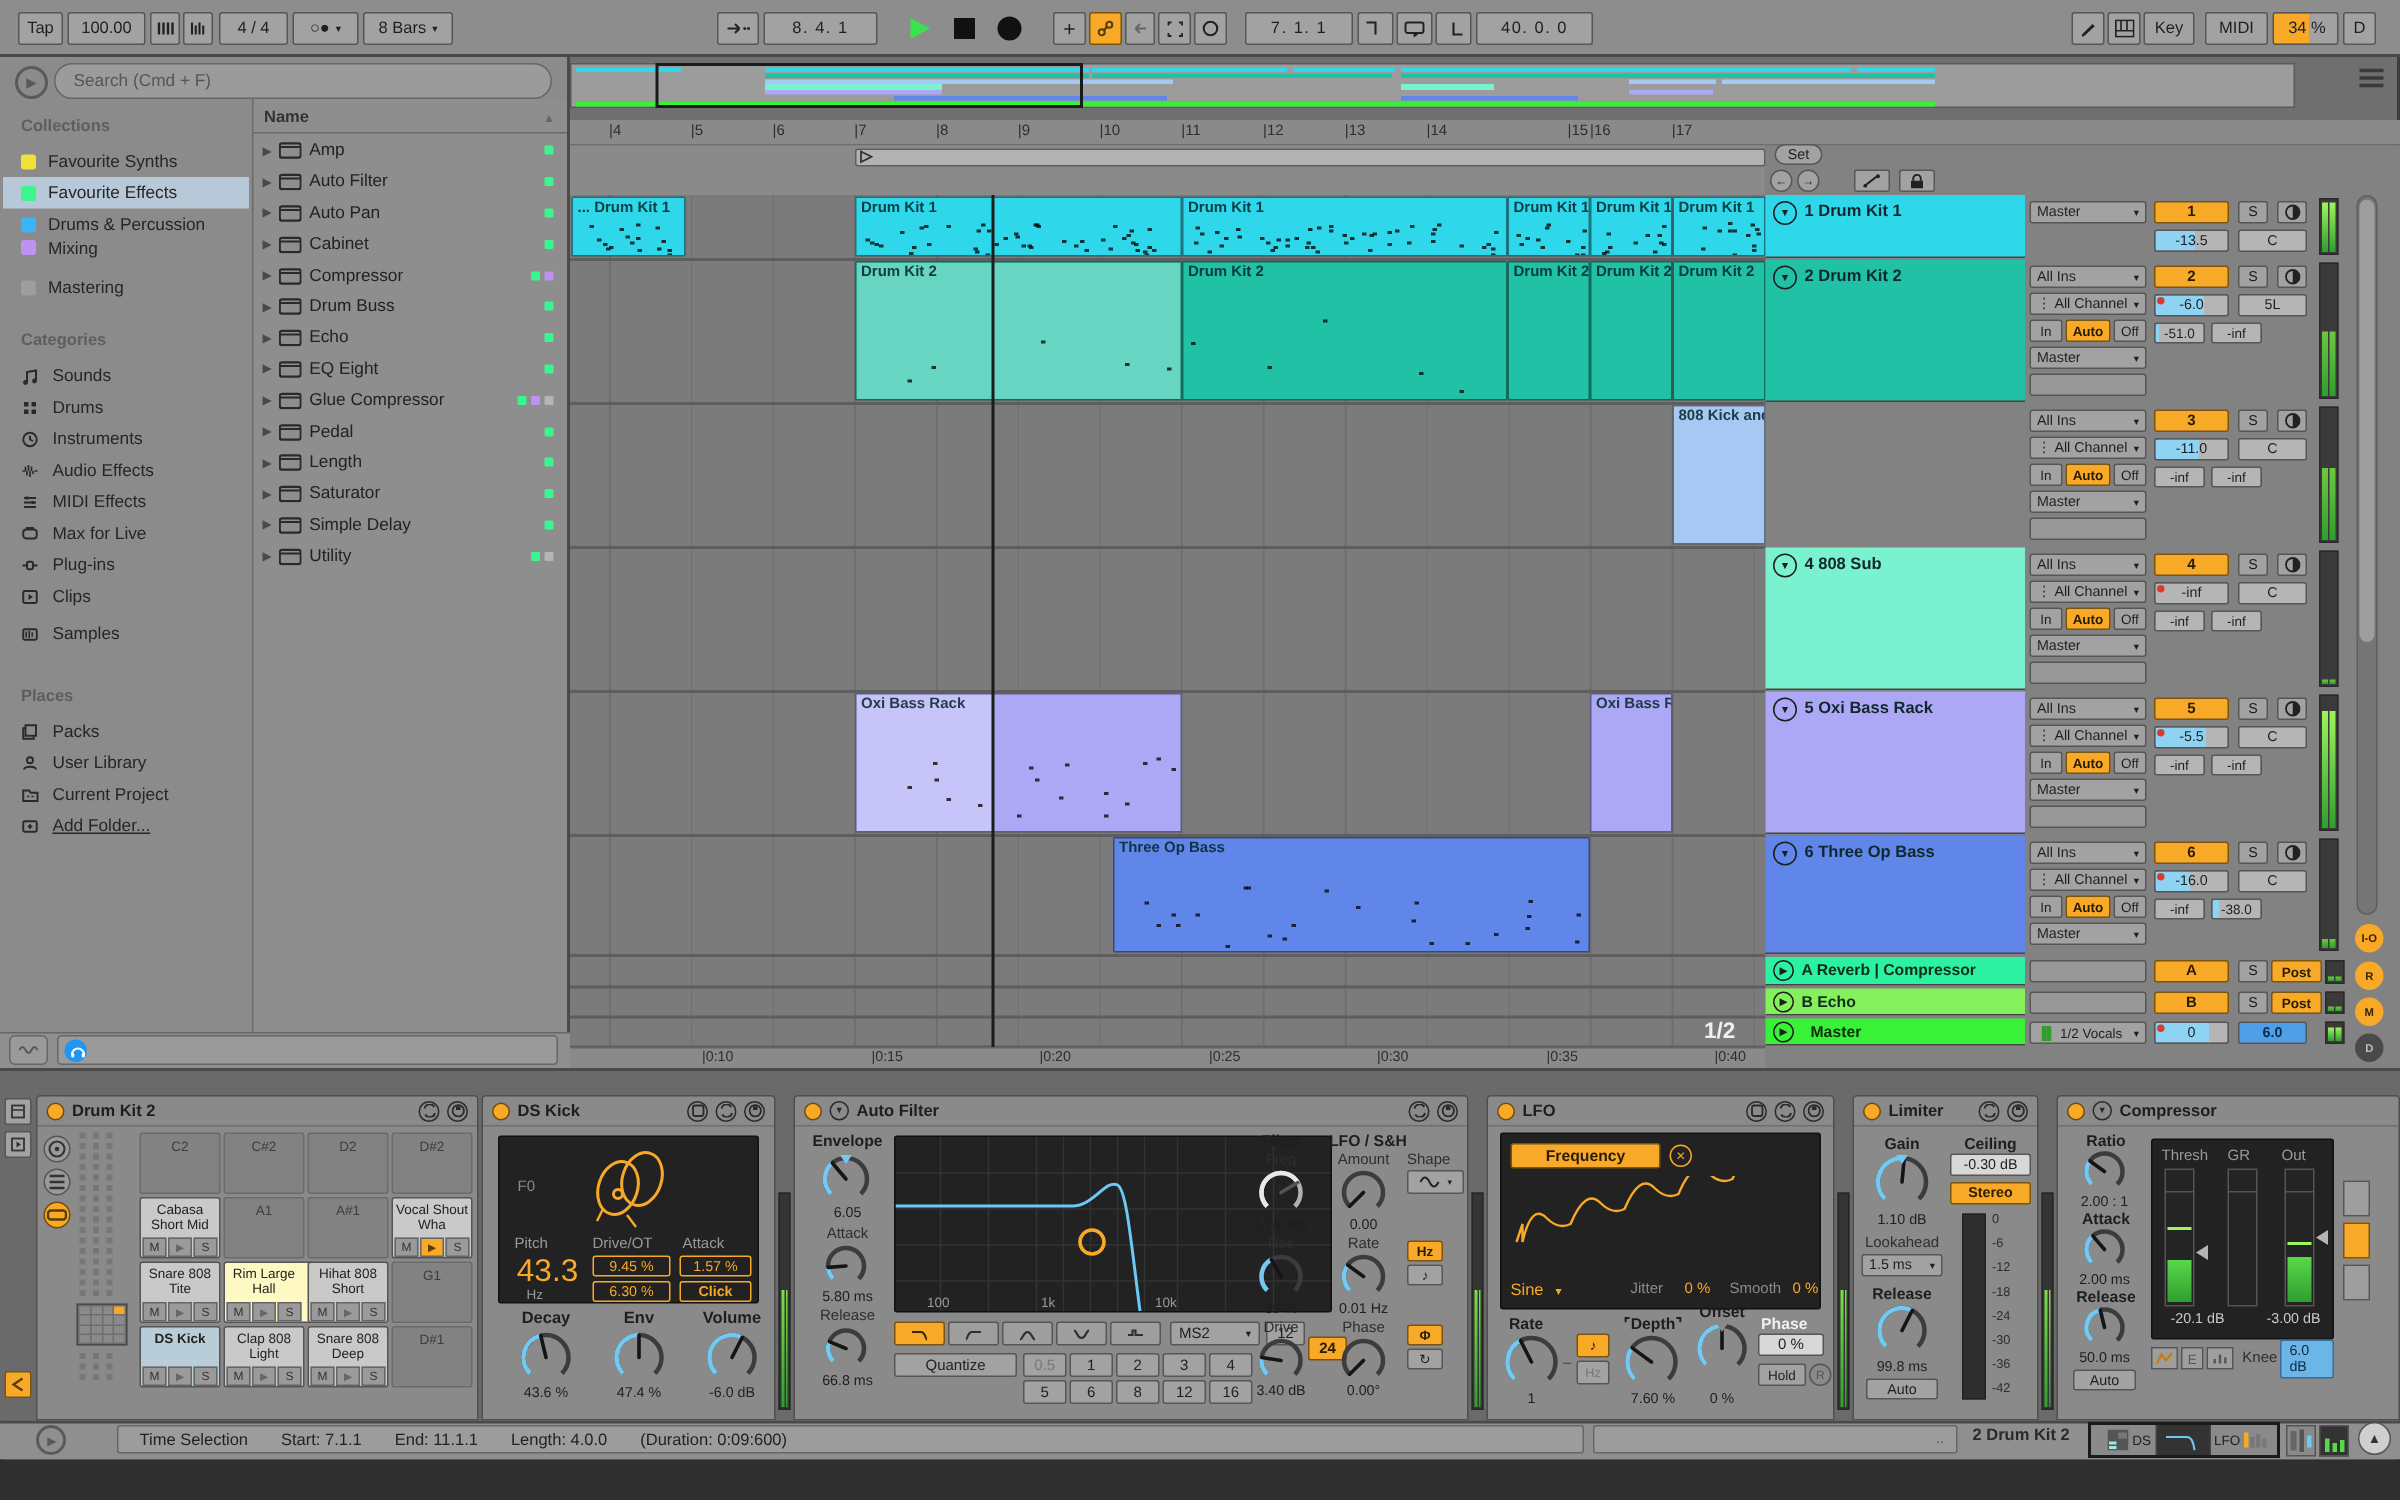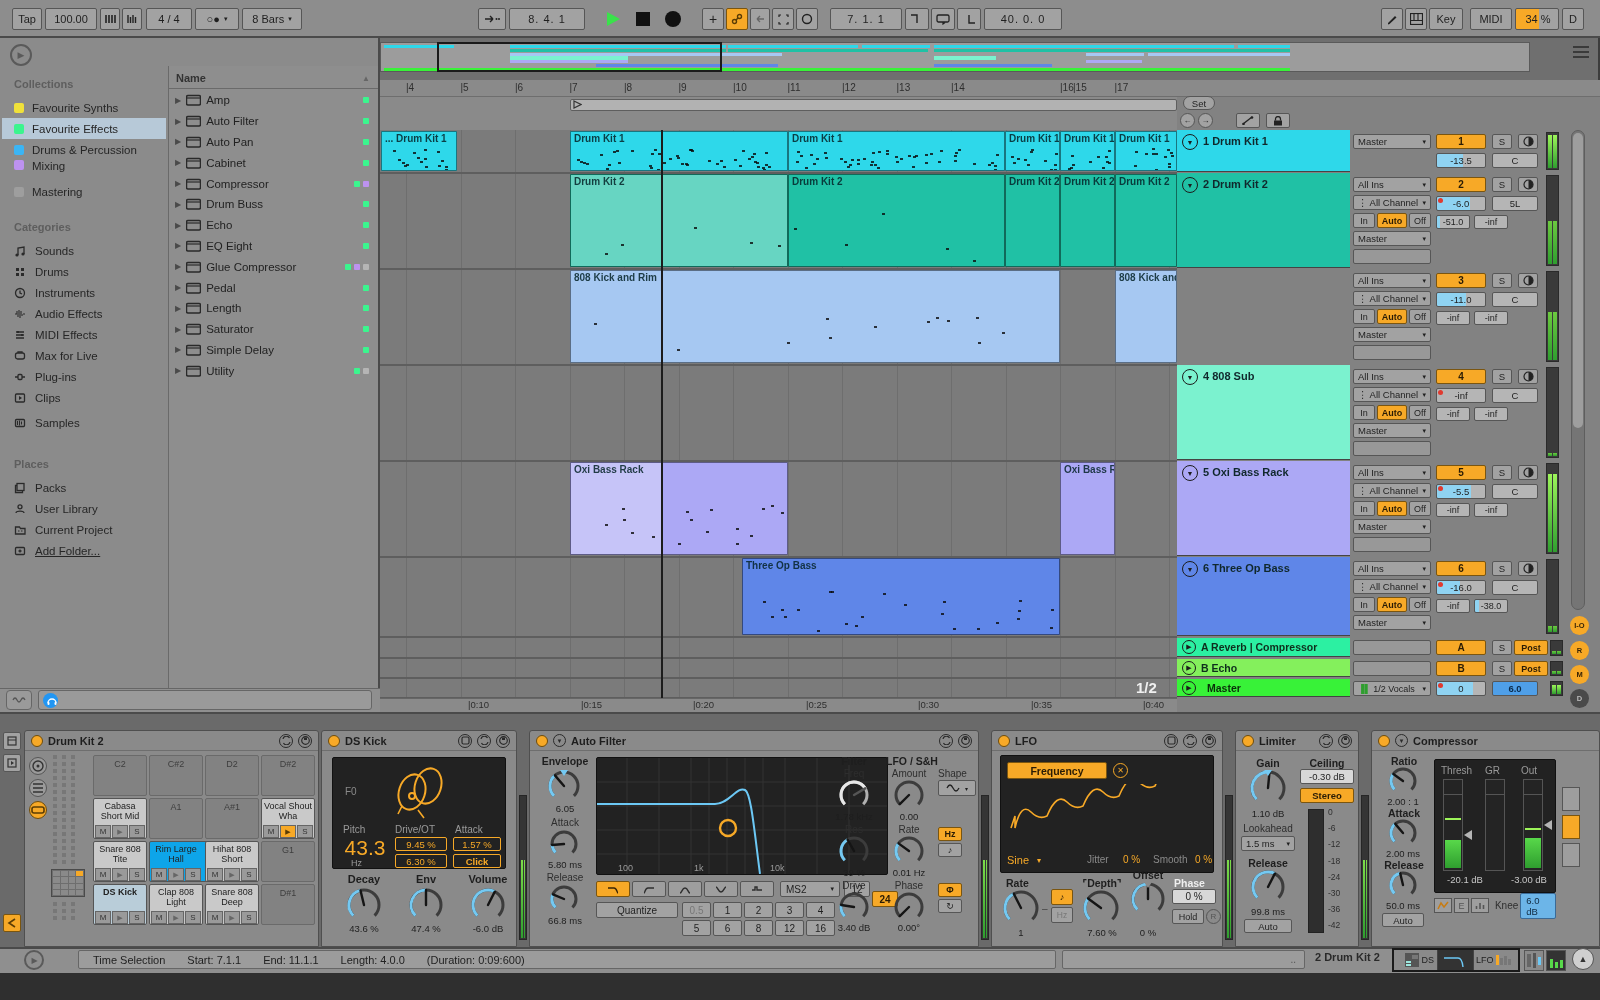--- a/index.html
+++ b/index.html
@@ -122,20 +122,23 @@
     <div class="box" style="position: absolute; left: 1429px; top: 8px; width: 34px; height: 22px; font-size: 11px;">Key</div>
     <div class="box" style="position: absolute; left: 1470px; top: 8px; width: 42px; height: 22px; font-size: 11px;">MIDI</div>
     <div class="box" style="position: absolute; left: 1515px; top: 8px; width: 44px; height: 22px; background: linear-gradient(90deg, rgb(247, 169, 39) 0px, rgb(247, 169, 39) 55%, rgb(162, 162, 162) 55%);">
       <div style="position: absolute; left: 0px; top: 0px; width: 44px; height: 20px; display: flex; align-items: center; justify-content: center; font-size: 11px;">34 %</div>
     </div>
     <div class="box" style="position: absolute; left: 1562px; top: 8px; width: 22px; height: 22px; font-size: 11px;">D</div>
     <div style="position: absolute; left: 0px; top: 38px; width: 380px; height: 674px; background: rgb(139, 139, 139); border-right: 2px solid rgb(74, 74, 74);"></div>
     <div style="position: absolute; left: 10px; top: 44px; width: 22px; height: 22px; border: 2px solid rgb(90, 90, 90); border-radius: 50%; display: flex; align-items: center; justify-content: center;">
       <span style="font-size:9px;color:#5a5a5a">▶</span>
     </div>
+    <div style="position: absolute; left: 36px; top: 42px; width: 332px; height: 24px; background: rgb(155, 155, 155); border: 1px solid rgb(102, 102, 102); border-radius: 12px; display: flex; align-items: center; padding-left: 12px;">
+      <span style="position: static; font-size: 11.5px; color: rgb(85, 85, 85);">Search (Cmd + F)</span>
+    </div>
     <div style="position: absolute; left: 14px; top: 78px; width: 150px; height: 16px; font-size: 11px; color: rgb(94, 94, 94); font-weight: bold;">Collections</div>
     <div style="position: absolute; left: 2px; top: 97px; width: 164px; height: 21px; display: flex; align-items: center; padding-left: 12px; gap: 8px;">
       <span style="position: static; width: 10px; height: 10px; background: rgb(240, 225, 58); border-radius: 2px; flex: 0 0 auto;"></span>
       <span style="position: static; font-size: 11.5px; color: rgb(38, 38, 38);">Favourite Synths</span>
     </div>
     <div style="position: absolute; left: 2px; top: 118px; width: 164px; height: 21px; background: rgb(183, 201, 216); display: flex; align-items: center; padding-left: 12px; gap: 8px;">
       <span style="position: static; width: 10px; height: 10px; background: rgb(59, 245, 142); border-radius: 2px; flex: 0 0 auto;"></span>
       <span style="position: static; font-size: 11.5px; color: rgb(38, 38, 38);">Favourite Effects</span>
     </div>
     <div style="position: absolute; left: 2px; top: 139px; width: 164px; height: 21px; display: flex; align-items: center; padding-left: 12px; gap: 8px;">
@@ -509,21 +512,21 @@
     <div style="position: absolute; left: 460.5px; top: 82px; width: 40px; height: 13px; font-size: 10px; color: rgb(46, 46, 46);">|5</div>
     <div style="position: absolute; left: 515px; top: 82px; width: 40px; height: 13px; font-size: 10px; color: rgb(46, 46, 46);">|6</div>
     <div style="position: absolute; left: 569.5px; top: 82px; width: 40px; height: 13px; font-size: 10px; color: rgb(46, 46, 46);">|7</div>
     <div style="position: absolute; left: 624px; top: 82px; width: 40px; height: 13px; font-size: 10px; color: rgb(46, 46, 46);">|8</div>
     <div style="position: absolute; left: 678.5px; top: 82px; width: 40px; height: 13px; font-size: 10px; color: rgb(46, 46, 46);">|9</div>
     <div style="position: absolute; left: 733px; top: 82px; width: 40px; height: 13px; font-size: 10px; color: rgb(46, 46, 46);">|10</div>
     <div style="position: absolute; left: 787.5px; top: 82px; width: 40px; height: 13px; font-size: 10px; color: rgb(46, 46, 46);">|11</div>
     <div style="position: absolute; left: 842px; top: 82px; width: 40px; height: 13px; font-size: 10px; color: rgb(46, 46, 46);">|12</div>
     <div style="position: absolute; left: 896.5px; top: 82px; width: 40px; height: 13px; font-size: 10px; color: rgb(46, 46, 46);">|13</div>
     <div style="position: absolute; left: 951px; top: 82px; width: 40px; height: 13px; font-size: 10px; color: rgb(46, 46, 46);">|14</div>
-    <div style="position: absolute; left: 1037px; top: 82px; width: 40px; height: 13px; font-size: 10px; color: rgb(46, 46, 46); padding-left: 36px;">|15</div>
+    <div style="position: absolute; left: 1009px; top: 82px; width: 40px; height: 13px; font-size: 10px; color: rgb(46, 46, 46); padding-left: 36px;">|15</div>
     <div style="position: absolute; left: 1060px; top: 82px; width: 40px; height: 13px; font-size: 10px; color: rgb(46, 46, 46);">|16</div>
     <div style="position: absolute; left: 1114.5px; top: 82px; width: 40px; height: 13px; font-size: 10px; color: rgb(46, 46, 46);">|17</div>
     <div style="position: absolute; left: 380px; top: 97px; width: 797px; height: 33px; background: rgb(138, 138, 138);"></div>
     <div style="position: absolute; left: 570px; top: 99px; width: 607px; height: 12px; background: rgb(178, 178, 178); border: 1px solid rgb(94, 94, 94); border-radius: 2px;"></div>
     <div style="position: absolute; left: 573px; top: 100px; width: 10px; height: 10px;">
       <svg width="9" height="9">
         <polygon points="1,1 8,4.5 1,8" fill="none" stroke="#333" stroke-width="1.2"></polygon>
       </svg>
     </div>
     <div style="position: absolute; left: 380px; top: 130px; width: 797px; height: 582px; background: repeating-linear-gradient(90deg, rgba(0, 0, 0, 0.1) 0px, rgba(0, 0, 0, 0.1) 1px, transparent 1px, transparent 54.5px) 26px 0px rgb(123, 123, 123);"></div>
@@ -723,35 +726,20 @@
       <div class="dot" style="position: absolute; left: 184.151px; top: 84.9056px;"></div>
     </div>
     <div class="clip" style="position: absolute; left: 1005px; top: 174px; width: 55px; height: 93px; background: rgb(32, 193, 165);">
       <span class="clipname" style="position: absolute;">Drum Kit 2</span>
     </div>
     <div class="clip" style="position: absolute; left: 1060px; top: 174px; width: 55px; height: 93px; background: rgb(32, 193, 165);">
       <span class="clipname" style="position: absolute;">Drum Kit 2</span>
     </div>
     <div class="clip" style="position: absolute; left: 1115px; top: 174px; width: 62px; height: 93px; background: rgb(32, 193, 165);">
       <span class="clipname" style="position: absolute;">Drum Kit 2</span>
-    </div>
-    <div class="clip" style="position: absolute; left: 570px; top: 270px; width: 490px; height: 93px; background: rgb(166, 200, 242);">
-      <span class="clipname" style="position: absolute;">808 Kick and Rim</span>
-      <div class="dot" style="position: absolute; left: 431.454px; top: 61.0876px;"></div>
-      <div class="dot" style="position: absolute; left: 406.791px; top: 70.9614px;"></div>
-      <div class="dot" style="position: absolute; left: 257.695px; top: 66.407px;"></div>
-      <div class="dot" style="position: absolute; left: 215.592px; top: 71.2757px;"></div>
-      <div class="dot" style="position: absolute; left: 106.088px; top: 77.8845px;"></div>
-      <div class="dot" style="position: absolute; left: 364.729px; top: 46.4999px;"></div>
-      <div class="dot" style="position: absolute; left: 404.537px; top: 46.1918px;"></div>
-      <div class="dot" style="position: absolute; left: 356.005px; top: 50.2211px;"></div>
-      <div class="dot" style="position: absolute; left: 255.071px; top: 46.5541px;"></div>
-      <div class="dot" style="position: absolute; left: 23.211px; top: 52.0354px;"></div>
-      <div class="dot" style="position: absolute; left: 376.092px; top: 49.3599px;"></div>
-      <div class="dot" style="position: absolute; left: 303.364px; top: 55.1837px;"></div>
     </div>
     <div class="clip" style="position: absolute; left: 1115px; top: 270px; width: 62px; height: 93px; background: rgb(166, 200, 242);">
       <span class="clipname" style="position: absolute;">808 Kick and</span>
     </div>
     <div class="clip" style="position: absolute; left: 570px; top: 462px; width: 218px; height: 93px; background: rgb(172, 168, 245);">
       <div style="position: absolute; left: 0px; top: 0px; width: 91px; height: 96px; background: rgba(255, 255, 255, 0.32);"></div>
       <span class="clipname" style="position: absolute;">Oxi Bass Rack</span>
       <div class="dot" style="position: absolute; left: 210.35px; top: 49.3258px;"></div>
       <div class="dot" style="position: absolute; left: 52.4049px; top: 55.8999px;"></div>
       <div class="dot" style="position: absolute; left: 33.6798px; top: 61.4273px;"></div>
@@ -1263,21 +1251,21 @@
       <div style="position: absolute; left: 68px; top: 110px; width: 54px; height: 41px; background: rgb(201, 201, 201); border: 1px solid rgb(85, 85, 85); border-radius: 2px;">
         <div style="position: absolute; left: 0px; top: 1px; width: 52px; height: 24px; font-size: 9px; font-weight: normal; color: rgb(34, 34, 34); text-align: center; line-height: 1.15; padding: 1px; overflow: hidden;">Snare 808 Tite</div>
         <div style="position: absolute; left: 1px; top: 26px; width: 50px; height: 13px; display: flex; gap: 1px;">
           <span style="position: static; flex: 1 1 0%; background: rgb(154, 154, 154); border: 1px solid rgb(102, 102, 102); font-size: 8px; display: flex; align-items: center; justify-content: center; color: rgb(51, 51, 51);">M</span>
           <span style="position: static; flex: 1 1 0%; background: rgb(154, 154, 154); border: 1px solid rgb(102, 102, 102); display: flex; align-items: center; justify-content: center;">
             <span style="font-size:7px;color:#666">▶</span>
           </span>
           <span style="position: static; flex: 1 1 0%; background: rgb(154, 154, 154); border: 1px solid rgb(102, 102, 102); font-size: 8px; display: flex; align-items: center; justify-content: center; color: rgb(51, 51, 51);">S</span>
         </div>
       </div>
-      <div style="position: absolute; left: 124px; top: 110px; width: 60px; height: 41px; background: #0ea5e9; border: 1px solid rgb(85, 85, 85); border-radius: 2px;">
+      <div style="position: absolute; left: 124px; top: 110px; width: 60px; height: 41px; background: #fef9c3; border: 1px solid rgb(85, 85, 85); border-radius: 2px;">
         <div style="position: absolute; left: 0px; top: 1px; width: 52px; height: 24px; font-size: 9px; font-weight: normal; color: rgb(34, 34, 34); text-align: center; line-height: 1.15; padding: 1px; overflow: hidden;">Rim Large Hall</div>
         <div style="position: absolute; left: 1px; top: 26px; width: 50px; height: 13px; display: flex; gap: 1px;">
           <span style="position: static; flex: 1 1 0%; background: rgb(154, 154, 154); border: 1px solid rgb(102, 102, 102); font-size: 8px; display: flex; align-items: center; justify-content: center; color: rgb(51, 51, 51);">M</span>
           <span style="position: static; flex: 1 1 0%; background: rgb(154, 154, 154); border: 1px solid rgb(102, 102, 102); display: flex; align-items: center; justify-content: center;">
             <span style="font-size:7px;color:#666">▶</span>
           </span>
           <span style="position: static; flex: 1 1 0%; background: rgb(154, 154, 154); border: 1px solid rgb(102, 102, 102); font-size: 8px; display: flex; align-items: center; justify-content: center; color: rgb(51, 51, 51);">S</span>
         </div>
       </div>
       <div style="position: absolute; left: 180px; top: 110px; width: 54px; height: 41px; background: rgb(201, 201, 201); border: 1px solid rgb(85, 85, 85); border-radius: 2px;">

